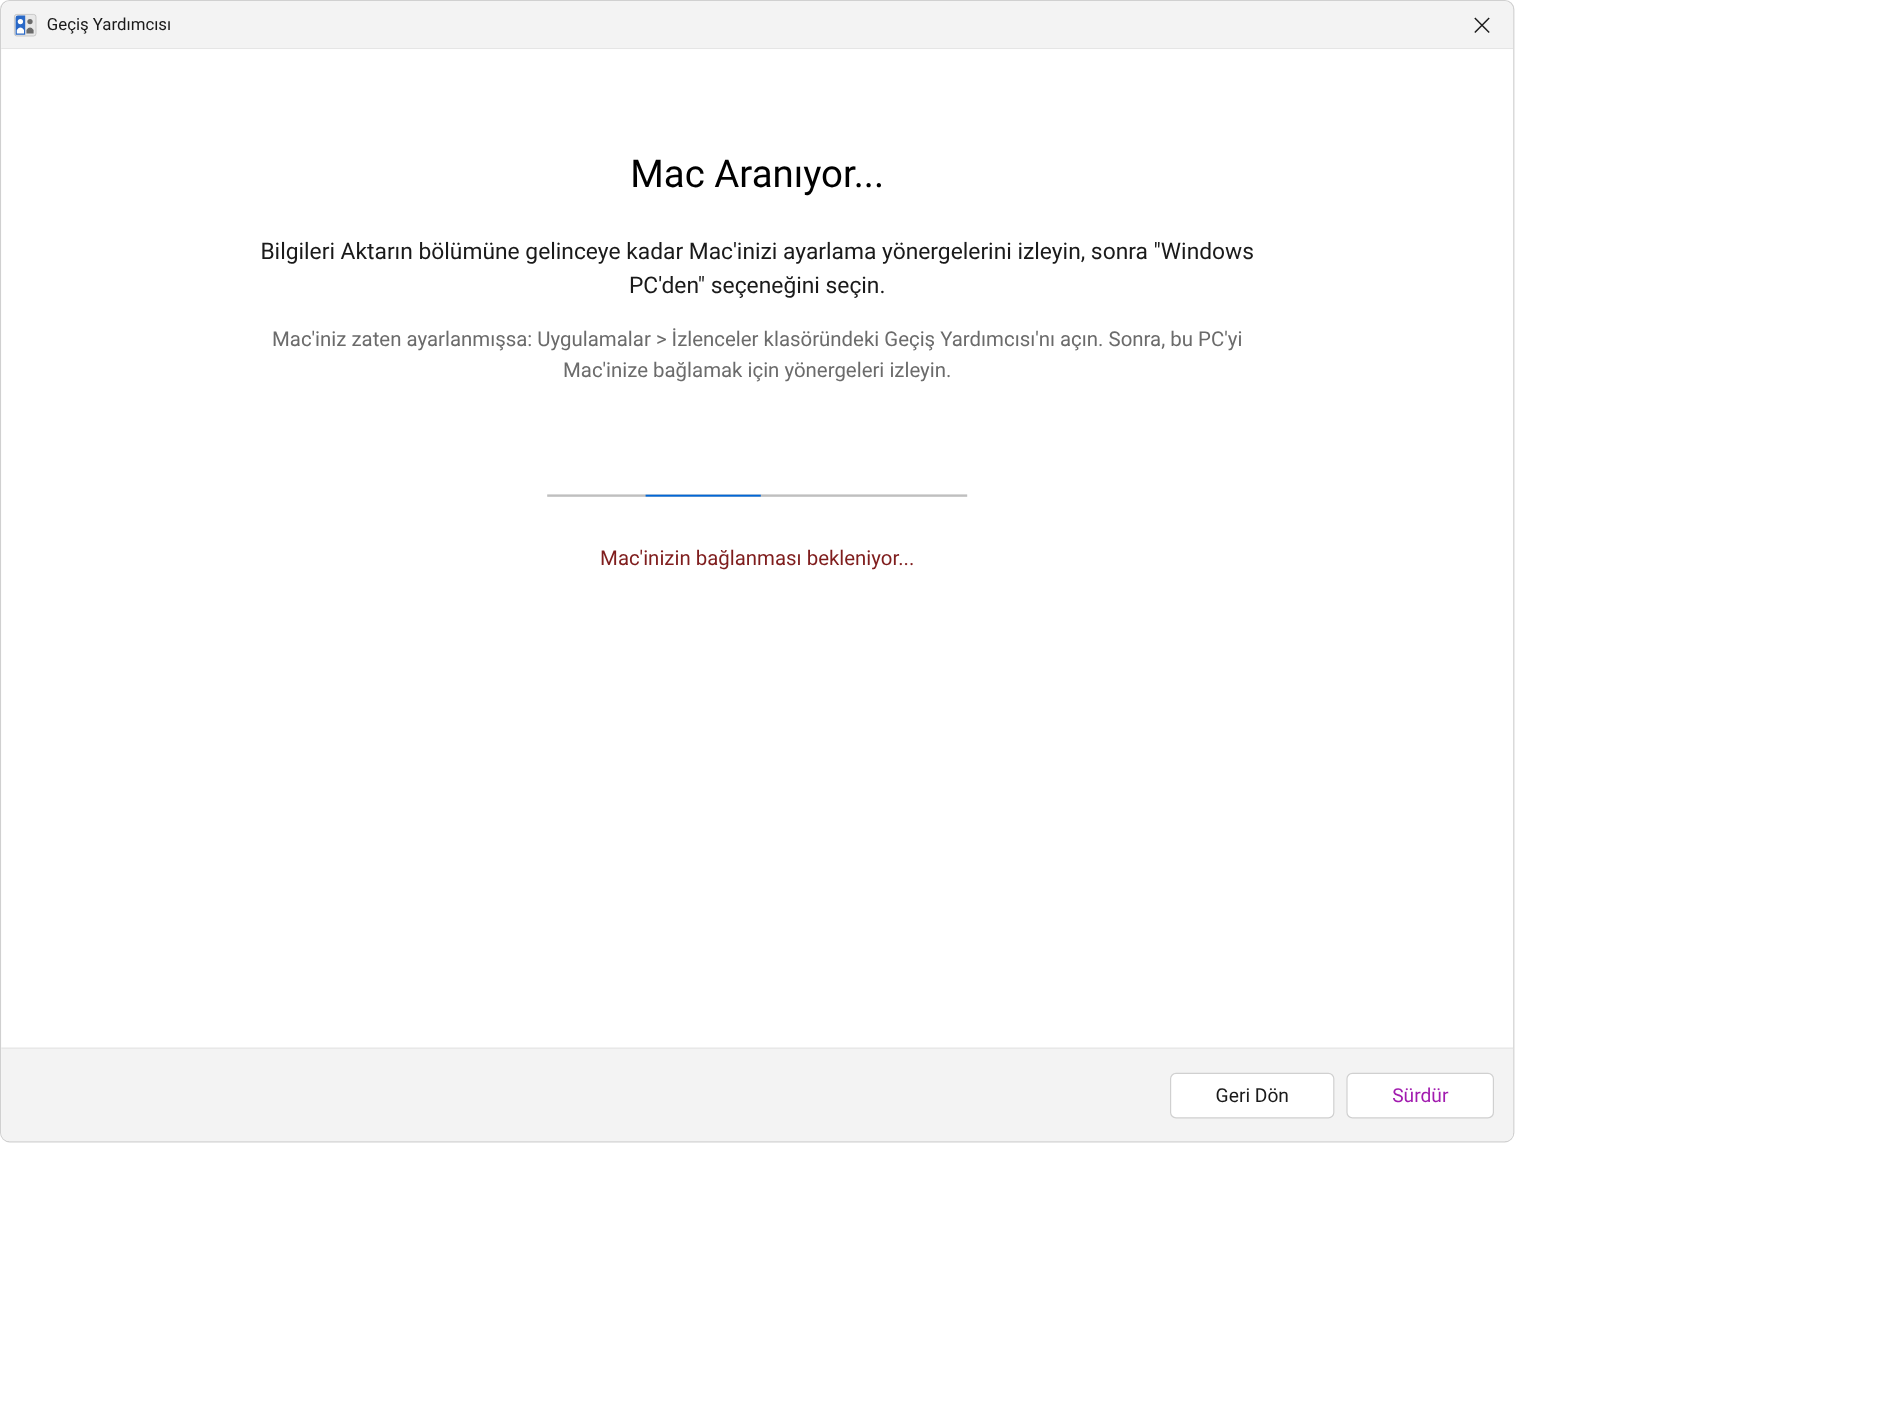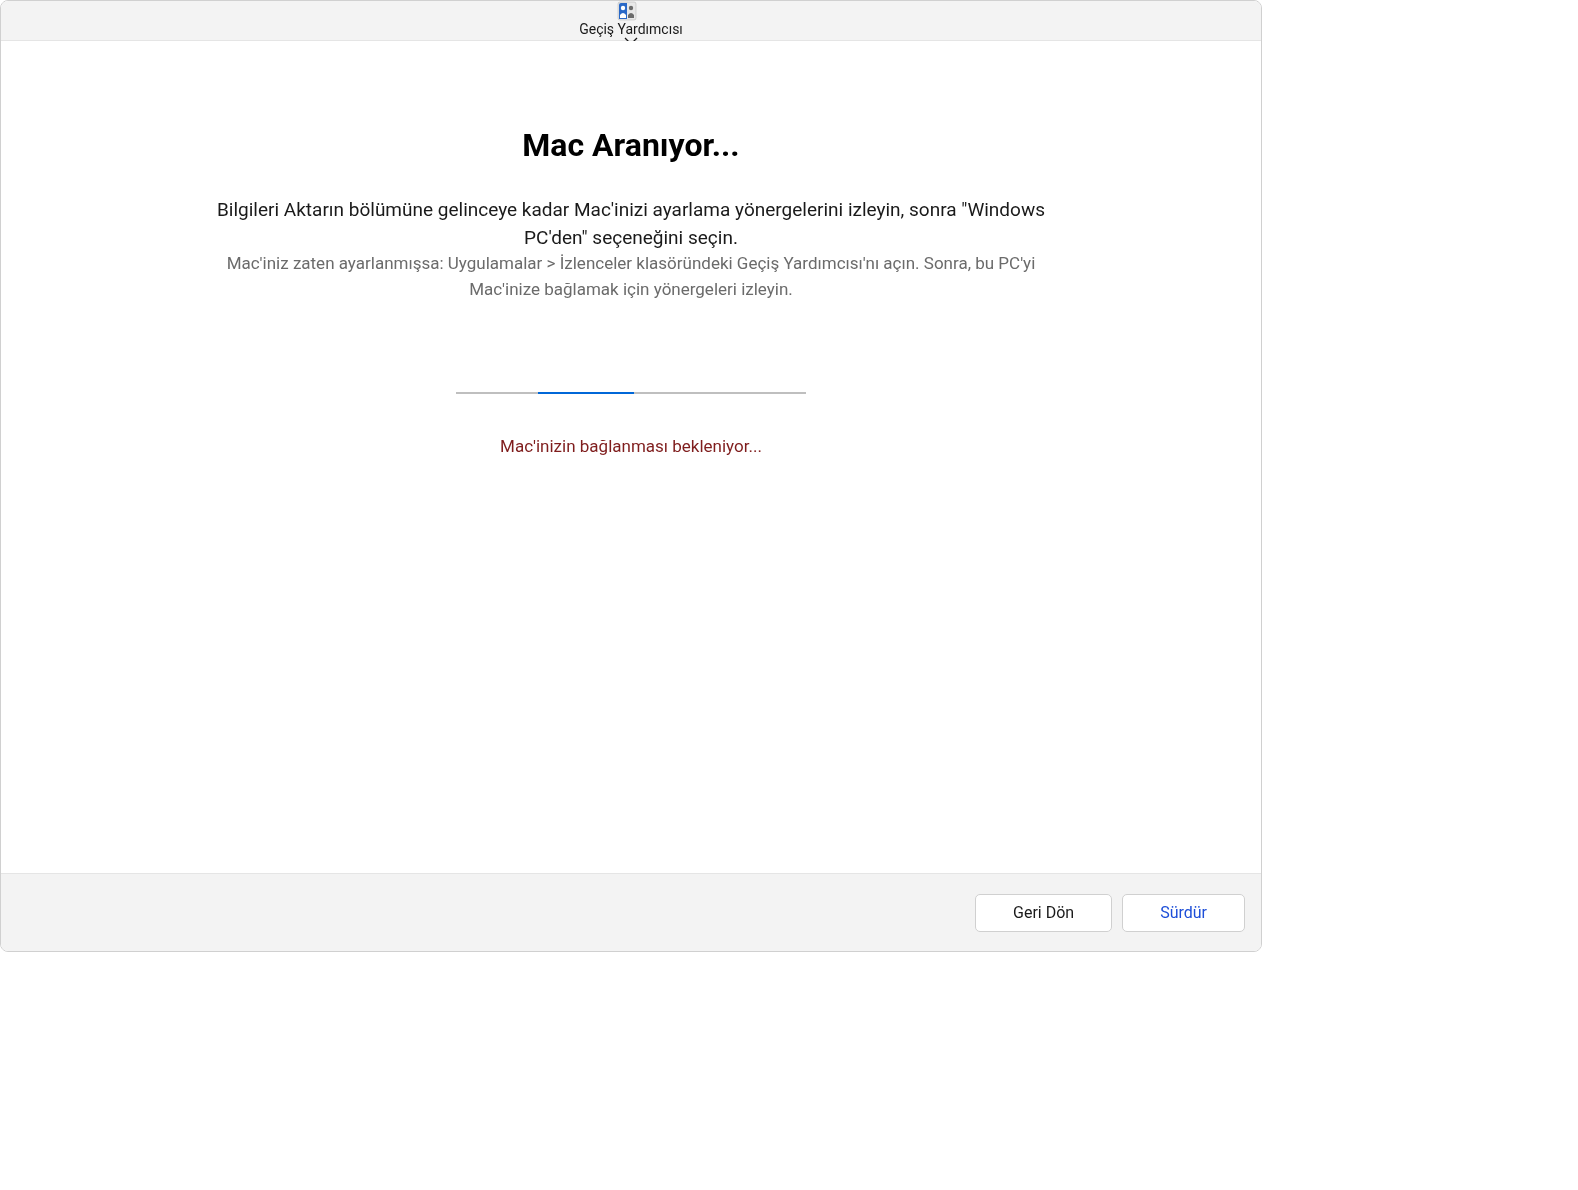--- a/index.html
+++ b/index.html
@@ -20,21 +20,20 @@
       overflow: hidden;
     }
 
     .titlebar {
       display: flex;
       align-items: center;
       height: 40px;
       background: #f3f3f3;
       padding: 0 10px;
       border-bottom: 1px solid #e5e5e5;
-      flex-direction: column;
     }
 
     .app-icon {
       width: 20px;
       height: 20px;
       margin-right: 8px;
       display: inline-flex;
       align-items: center;
       justify-content: center;
     }
@@ -70,41 +69,42 @@
       flex: 1;
       display: flex;
       flex-direction: column;
       align-items: center;
       padding-top: 85px;
       background: #ffffff;
     }
 
     .heading {
       font-size: 32px;
-      font-weight: 700;
+      font-weight: 400;
       color: #000000;
       margin-bottom: 32px;
       text-align: center;
     }
 
     .instruction-primary {
       font-size: 19px;
       color: #1a1a1a;
       text-align: center;
       max-width: 880px;
       line-height: 1.45;
     }
 
     .instruction-secondary {
       font-size: 17px;
       color: #6b6b6b;
       text-align: center;
       max-width: 880px;
       line-height: 1.5;
       margin-bottom: 90px;
+      margin-top: 20px;
     }
 
     .progress-container {
       width: 350px;
       height: 2px;
       background: #bfbfbf;
       position: relative;
       margin-bottom: 42px;
       overflow: hidden;
     }
@@ -144,21 +144,21 @@
       background: #ffffff;
       cursor: pointer;
       font-family: inherit;
     }
 
     .btn-primary {
       color: #1a1a1a;
     }
 
     .btn-secondary {
-      color: #1d4ed8;
+      color: #a21caf;
       cursor: default;
     }
   </style>
 </head>
 <body>
 
 <div class="titlebar">
   <span class="app-icon">
     <svg viewBox="0 0 20 20">
       <rect x="1" y="1" width="18" height="18" rx="2" fill="#e8e8e8" stroke="#b0b0b0" stroke-width="0.5"></rect>

